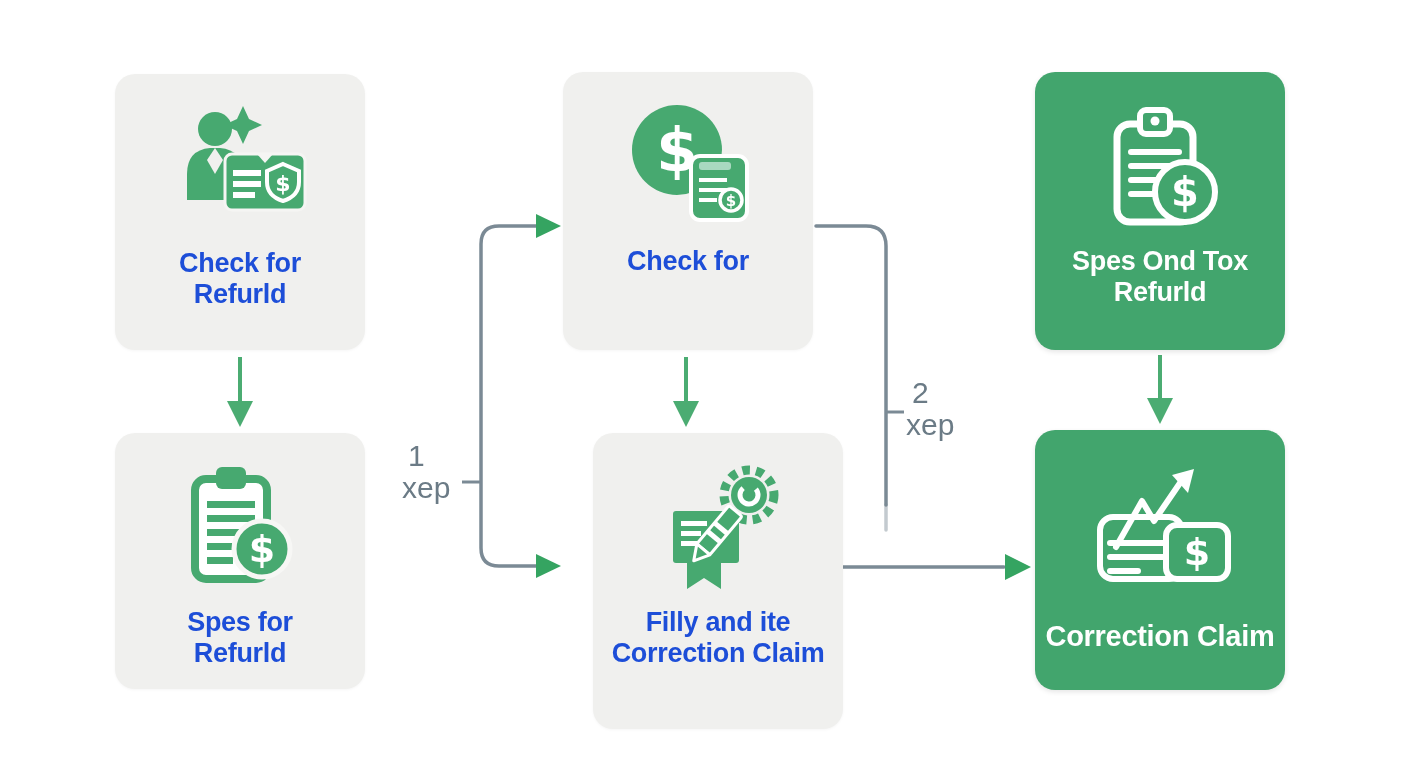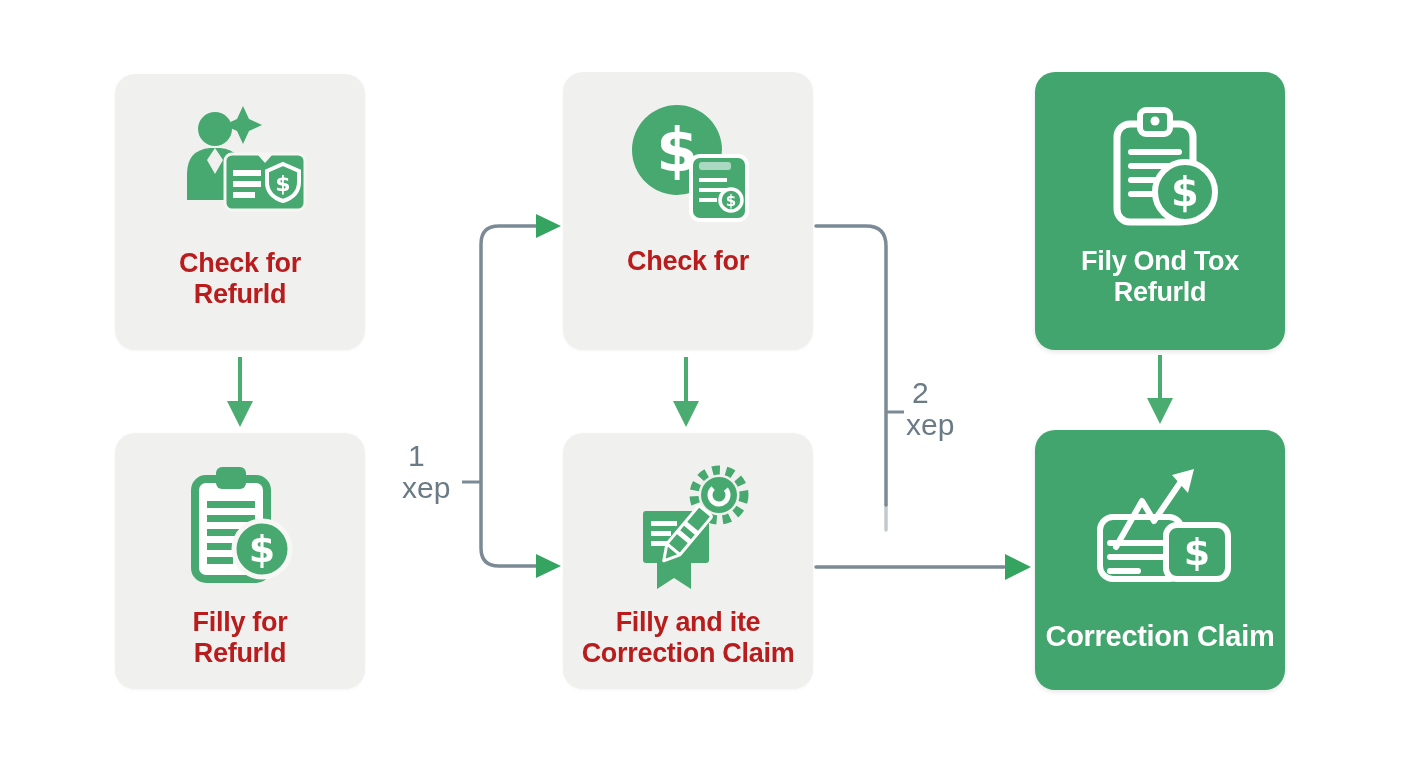--- a/index.html
+++ b/index.html
@@ -9,21 +9,21 @@
 
   .card { position:absolute; width:250px; border-radius:20px;
           display:flex; flex-direction:column; align-items:center; }
   .card.gray  { background:#f0f0ee; box-shadow:0 1px 3px rgba(0,0,0,0.04); }
   .card.green { background:#42a56d; box-shadow:0 2px 5px rgba(0,0,0,0.10); }
 
   .icon-wrap { margin-top:24px; height:140px; display:flex;
                align-items:center; justify-content:center; }
   .title { margin-top:10px; text-align:center; font-weight:700;
            font-size:27px; line-height:1.13; letter-spacing:-0.3px; }
-  .card.gray  .title { color:#b91c1c; }
+  .card.gray  .title { color:#1d4ed8; }
   .card.green .title { color:#ffffff; }
   .title span { display:block; }
   .title.single { font-size:29px; margin-top:26px; }
 
   .step-label { position:absolute; color:#6b7b86; font-size:30px;
                 line-height:32px; font-weight:400; }
   .step-label .num { padding-left:6px; }
 
   svg.overlay { position:absolute; left:0; top:0; width:1408px; height:768px;
                 pointer-events:none; }
@@ -98,21 +98,21 @@
         <rect x="42" y="42" width="48" height="7" fill="#47a970"></rect>
         <rect x="42" y="56" width="48" height="7" fill="#47a970"></rect>
         <rect x="42" y="70" width="44" height="7" fill="#47a970"></rect>
         <rect x="42" y="84" width="30" height="7" fill="#47a970"></rect>
         <rect x="42" y="98" width="26" height="7" fill="#47a970"></rect>
         <circle cx="97" cy="90" r="28" fill="#47a970" stroke="#f7f7f5" stroke-width="5"></circle>
         <text x="97" y="103" font-size="38" font-weight="bold" fill="#ffffff" text-anchor="middle">$</text>
       </svg>
     </div>
     <div class="title">
-      <span>Filly for</span>
+      <span>Spes for</span>
       <span>Refurld</span>
     </div>
   </div>
 
   <div class="card gray" style="left:563px; top:72px; height:278px">
     <div class="icon-wrap">
       <svg width="150" height="136" viewBox="0 0 150 136">
         <circle cx="64" cy="52" r="45" fill="#47a970"></circle>
         <text x="64" y="73" font-size="60" font-weight="bold" fill="#ffffff" text-anchor="middle">$</text>
         <rect x="78" y="58" width="56" height="64" rx="9" fill="#47a970" stroke="#ffffff" stroke-width="4"></rect>
@@ -122,21 +122,21 @@
         <rect x="86" y="100" width="18" height="4" fill="#ffffff"></rect>
         <circle cx="118" cy="102" r="11" fill="#47a970" stroke="#ffffff" stroke-width="3.5"></circle>
         <text x="118" y="108" font-size="15" font-weight="bold" fill="#ffffff" text-anchor="middle">$</text>
       </svg>
     </div>
     <div class="title">
       <span>Check for</span>
     </div>
   </div>
 
-  <div class="card gray" style="left:563px; top:433px; height:256px">
+  <div class="card gray" style="left:593px; top:433px; height:296px">
     <div class="icon-wrap">
       <svg width="150" height="136" viewBox="0 0 150 136">
         <circle cx="106" cy="36" r="25" fill="none" stroke="#47a970" stroke-width="9" stroke-dasharray="7.6 6.2"></circle>
         <circle cx="106" cy="36" r="18" fill="#47a970"></circle>
         <circle cx="106" cy="36" r="9" fill="none" stroke="#ffffff" stroke-width="5" stroke-dasharray="42 15" transform="rotate(-40 106 36)"></circle>
         <rect x="30" y="52" width="66" height="52" rx="3" fill="#47a970"></rect>
         <rect x="38" y="62" width="26" height="5" fill="#ffffff"></rect>
         <rect x="38" y="72" width="20" height="5" fill="#ffffff"></rect>
         <rect x="38" y="82" width="34" height="5" fill="#ffffff"></rect>
         <path d="M44 102 h34 v28 l-17 -11 l-17 11 z" fill="#47a970"></path>
@@ -159,21 +159,21 @@
       <svg width="150" height="140" viewBox="0 0 150 140">
         <rect x="32" y="28" width="76" height="98" rx="13" fill="none" stroke="#ffffff" stroke-width="7"></rect>
         <rect x="55" y="14" width="30" height="24" rx="6" fill="#42a56d" stroke="#ffffff" stroke-width="6"></rect>
         <circle cx="70" cy="25" r="4.5" fill="#ffffff"></circle>
         <path d="M46 56 H94 M46 70 H94 M46 84 H86 M46 98 H72" stroke="#ffffff" stroke-width="6" stroke-linecap="round" fill="none"></path>
         <circle cx="100" cy="96" r="30" fill="#42a56d" stroke="#ffffff" stroke-width="6"></circle>
         <text x="100" y="110" font-size="40" font-weight="bold" fill="#ffffff" text-anchor="middle">$</text>
       </svg>
     </div>
     <div class="title">
-      <span>Fily Ond Tox</span>
+      <span>Spes Ond Tox</span>
       <span>Refurld</span>
     </div>
   </div>
 
   <div class="card green" style="left:1035px; top:430px; height:260px">
     <div class="icon-wrap">
       <svg width="160" height="150" viewBox="0 0 160 150">
         <rect x="20" y="68" width="82" height="62" rx="13" fill="none" stroke="#ffffff" stroke-width="6"></rect>
         <path d="M30 94 H92 M30 108 H92 M30 122 H58" stroke="#ffffff" stroke-width="6" stroke-linecap="round" fill="none"></path>
         <path d="M36 98 L62 52 L74 72 L100 34" fill="none" stroke="#ffffff" stroke-width="6" stroke-linecap="round" stroke-linejoin="round"></path>

